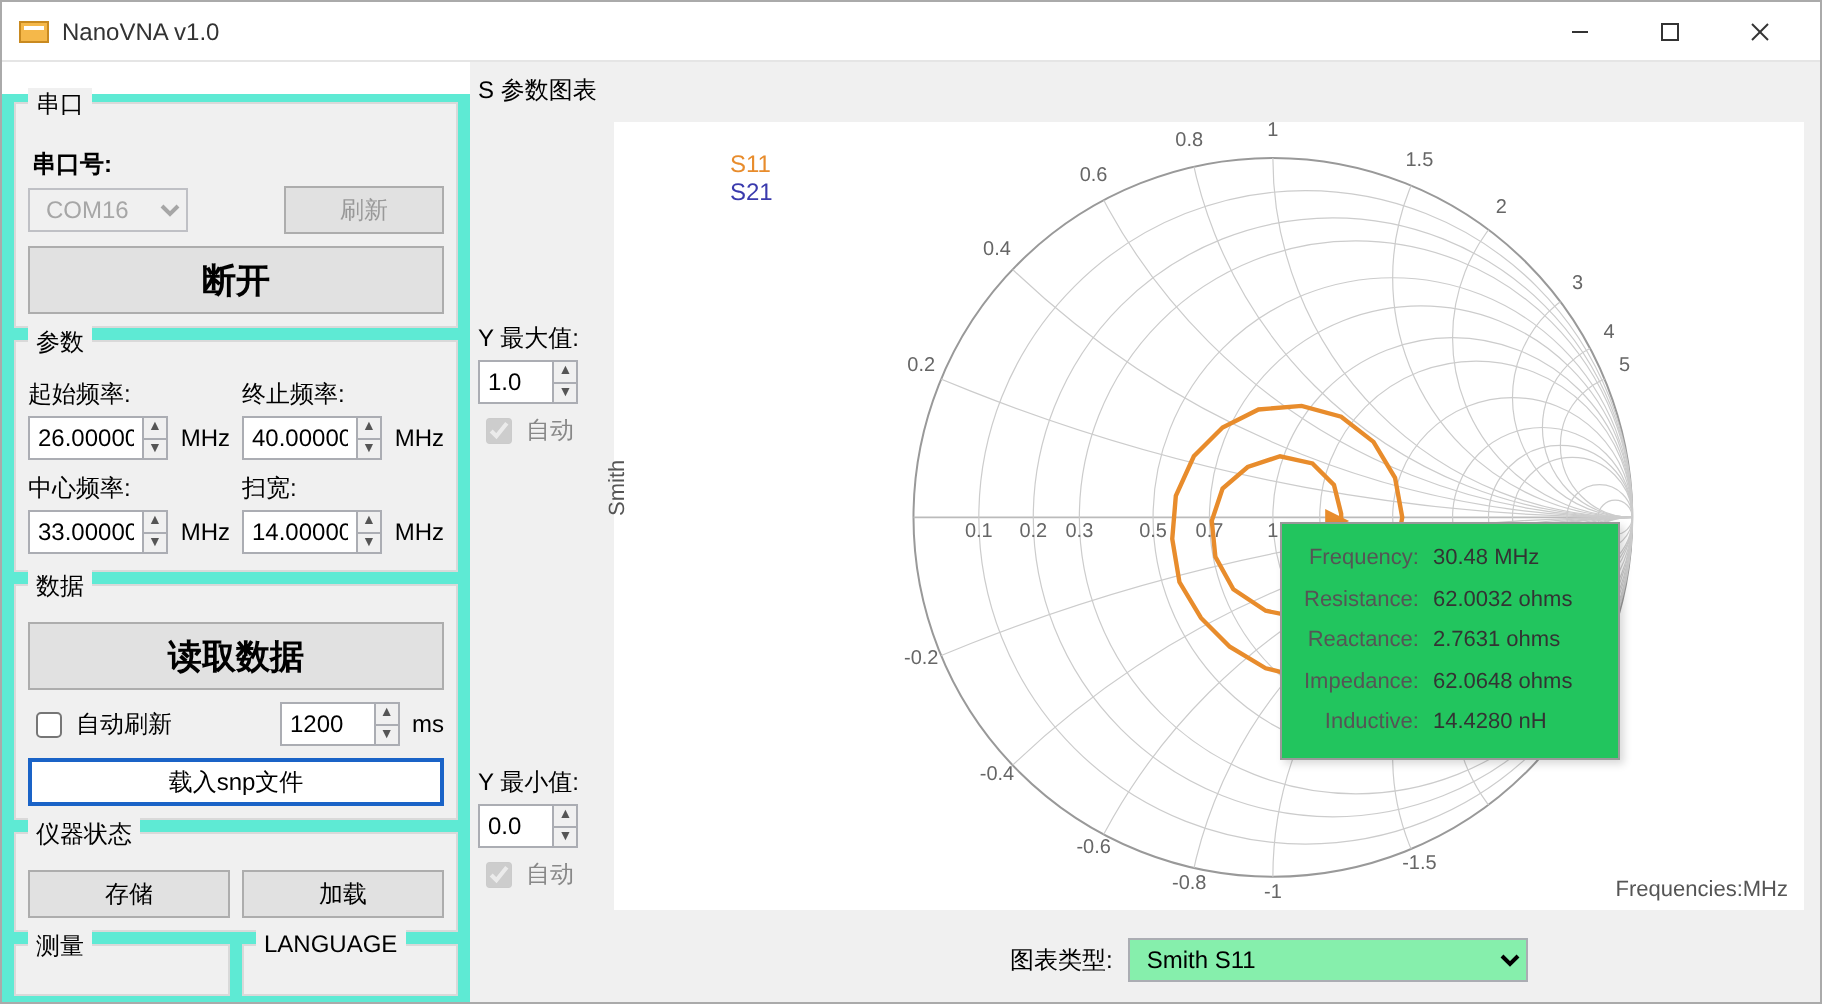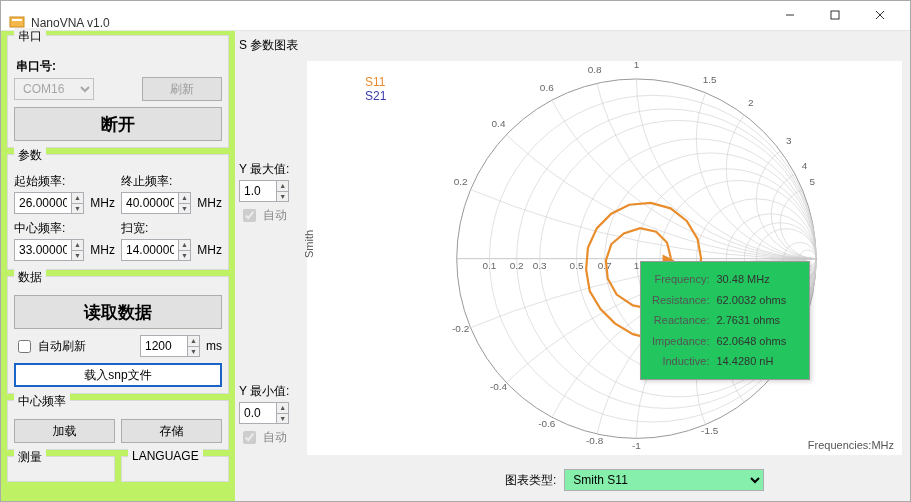--- a/index.html
+++ b/index.html
@@ -1,25 +1,25 @@
 <!DOCTYPE html>
 <html><head>
 <meta charset="utf-8">
 <style>
   * { box-sizing: border-box; }
   body { margin:0; font-family:"Microsoft YaHei", Arial, sans-serif; font-size:12px; background:#f0f0f0; color:#000; }
   .window { width:911px; height:502px; background:#fff; border:1px solid #aaa; position:relative; overflow:hidden; }
-  .titlebar { height:30px; display:flex; align-items:flex-end; padding:0 8px; background:#fff; border-bottom:1px solid #e5e5e5; }
+  .titlebar { height:30px; display:flex; align-items:center; padding:0 8px; background:#fff; border-bottom:1px solid #e5e5e5; }
   .titlebar .app-icon { width:16px; height:16px; margin-right:6px; display:inline-block; }
   .titlebar .title { flex:1; font-size:12px; color:#333; }
   .titlebar .winbtns { display:flex; }
   .titlebar .winbtn { width:45px; height:30px; display:flex; align-items:center; justify-content:center; color:#333; }
 
   .main { display:flex; height:calc(100% - 30px); }
-  .sidebar { width:234px; padding:4px 6px 4px 6px; background:#bef264; }
+  .sidebar { width:234px; padding:4px 6px 4px 6px; background:#5eead4;margin-top:16px; }
   .group { border:1px solid #d9d9d9; margin:0 0 6px 0; padding:18px 6px 6px 6px; position:relative; background:#f0f0f0; }
   .group > .legend { position:absolute; top:-8px; left:6px; background:#f0f0f0; padding:0 4px; font-size:12px; }
   .wide-btn { width:100%; height:26px; background:#e1e1e1; border:1px solid #adadad; font-family:inherit; font-size:14px; cursor:pointer; }
   .wide-btn.big { height:34px; font-size:17px; font-weight:bold; }
   .row { display:flex; align-items:center; gap:4px; margin:2px 0; }
   .row2 { display:flex; gap:6px; }
   .col { flex:1; }
   select, input[type=text].sel { height:22px; border:1px solid #abadb3; background:#86efac; font-family:inherit; font-size:12px; padding:0 4px; }
   select:disabled, input:disabled { background:#f0f0f0; color:#888; }
   .spin-wrap { display:flex; align-items:stretch; height:22px; border:1px solid #abadb3; background:#fff; }
@@ -186,24 +186,24 @@
               </div>
             </div>
           <span class="unit">ms</span>
         </div>
         <div style="margin-top:6px;">
           <button class="btn-load">载入snp文件</button>
         </div>
       </div>
 
       <div class="group">
-        <div class="legend">中心频率</div>
+        <div class="legend">仪器状态</div>
         <div class="row2">
+          <button class="btn half">存储</button>
           <button class="btn half">加载</button>
-          <button class="btn half">存储</button>
         </div>
       </div>
 
       <div class="row2">
         <div class="group" style="flex:1">
           <div class="legend">测量</div>
 
         </div>
         <div class="group" style="flex:1">
           <div class="legend">LANGUAGE</div>

